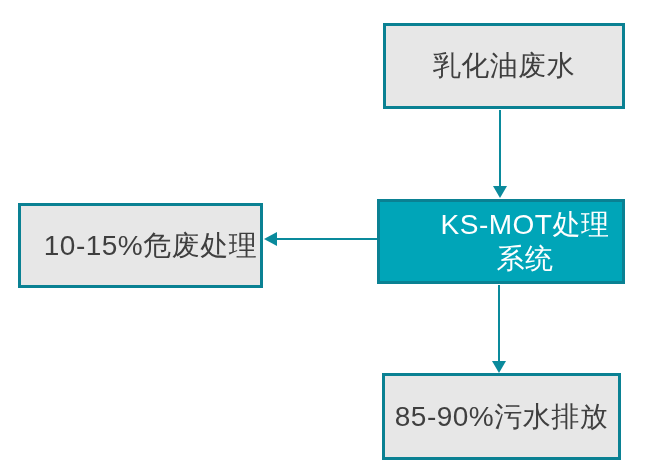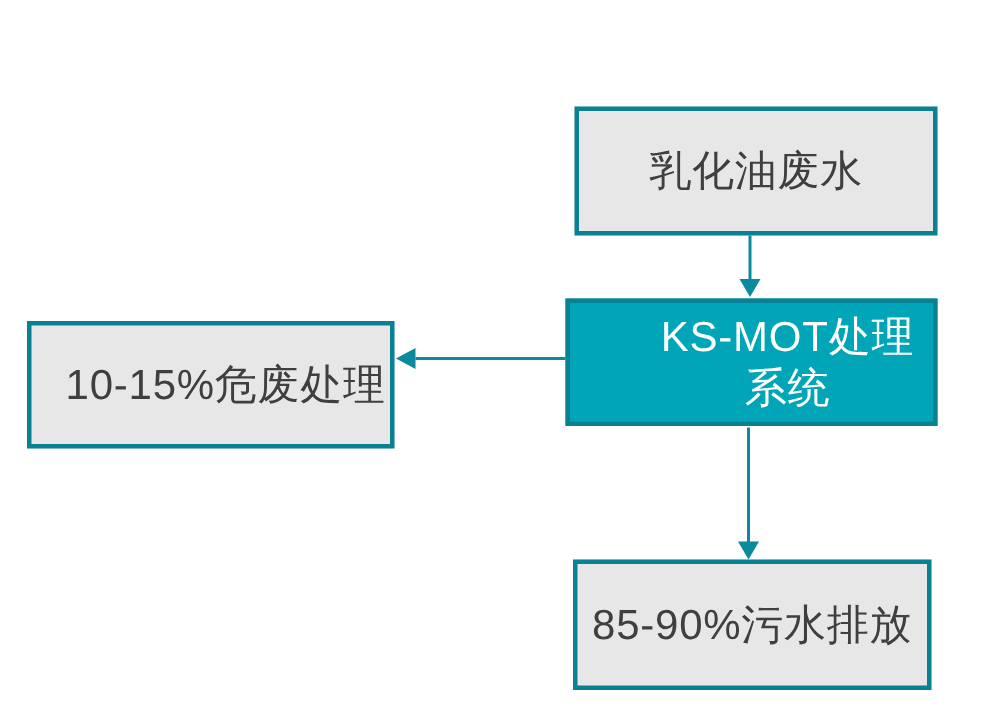--- a/index.html
+++ b/index.html
@@ -51,23 +51,23 @@
     background: var(--box-fill);
     border: 3px solid var(--accent);
     color: var(--text);
   }
   .node--accent {
     background: var(--accent-fill);
     border: 3px solid var(--accent);
     color: var(--text-on-accent);
     padding-left: 48px;
   }
-  .node--source    { left: 383px; top: 23px;  width: 242px; height: 86px; margin-top: 48px; }
+  .node--source    { left: 383px; top: 23px;  width: 242px; height: 86px; }
   .node--system    { left: 377px; top: 199px; width: 248px; height: 85px; }
-  .node--hazardous { left: 18px;  top: 214px; width: 245px; height: 85px; padding-left: 20px; }
+  .node--hazardous { left: 18px;  top: 203px; width: 245px; height: 85px; padding-left: 20px; }
   .node--discharge { left: 382px; top: 373px; width: 239px; height: 87px; }
 </style>
 </head>
 <body>
 
 <div class="canvas">
 
   <svg class="arrow-layer" viewBox="0 0 670 472" xmlns="http://www.w3.org/2000/svg">
     <g>
       <line class="arrow-line" x1="500" y1="110" x2="500" y2="187"></line>

